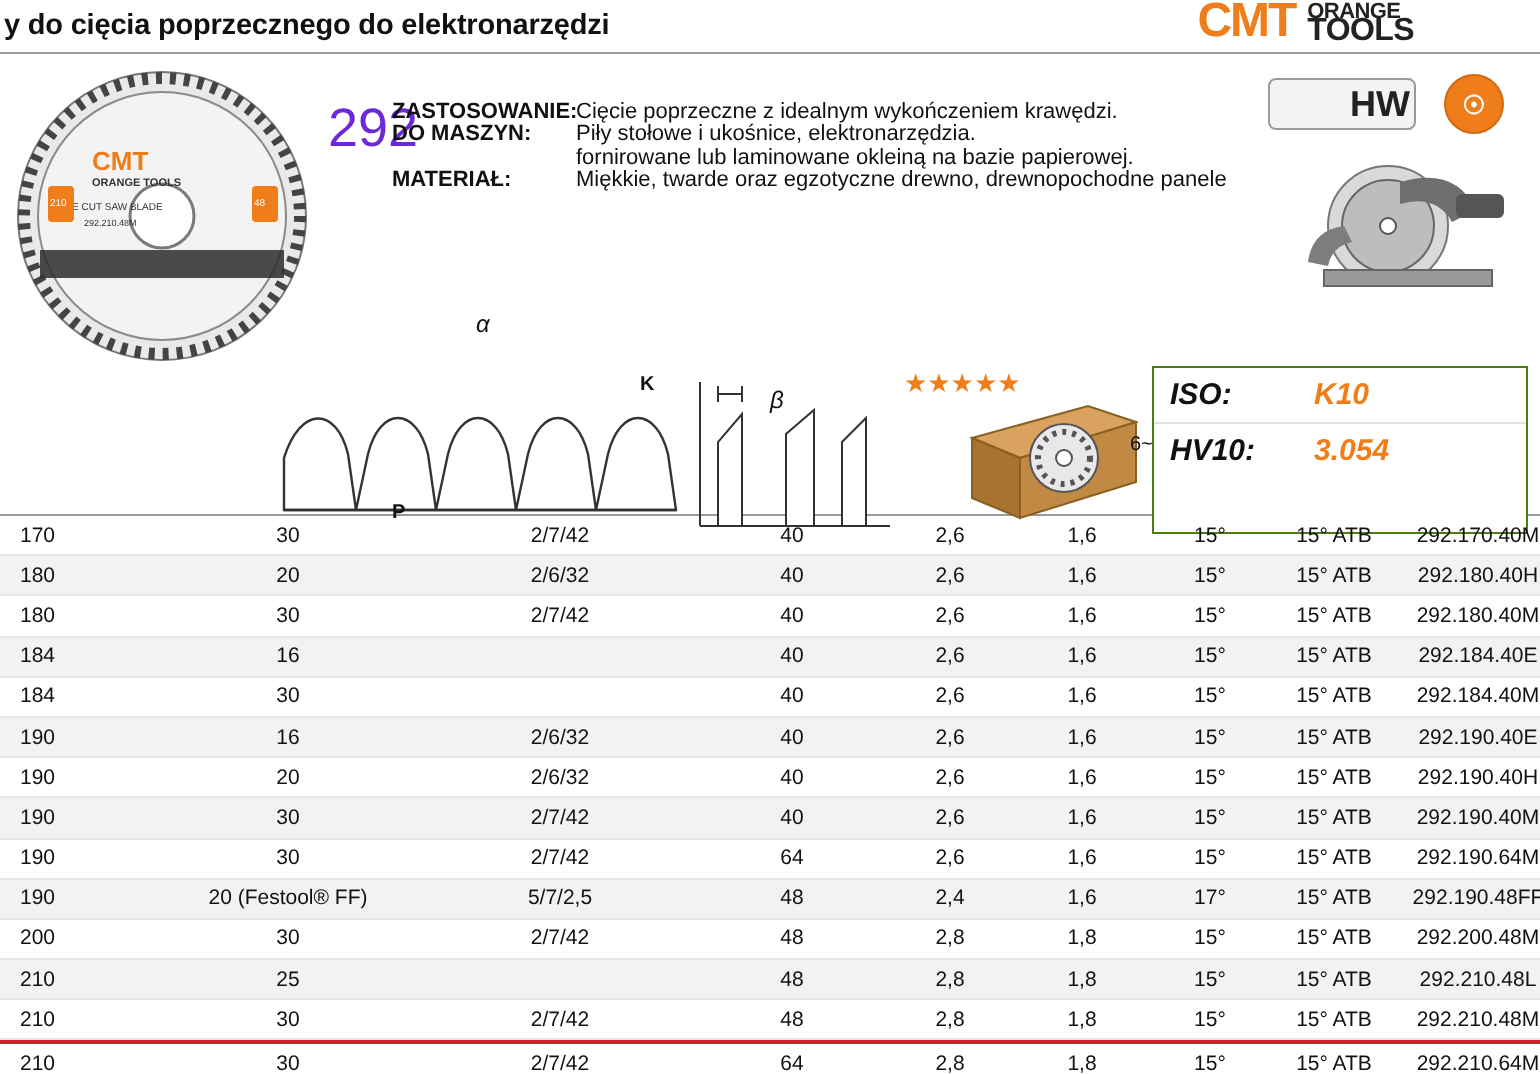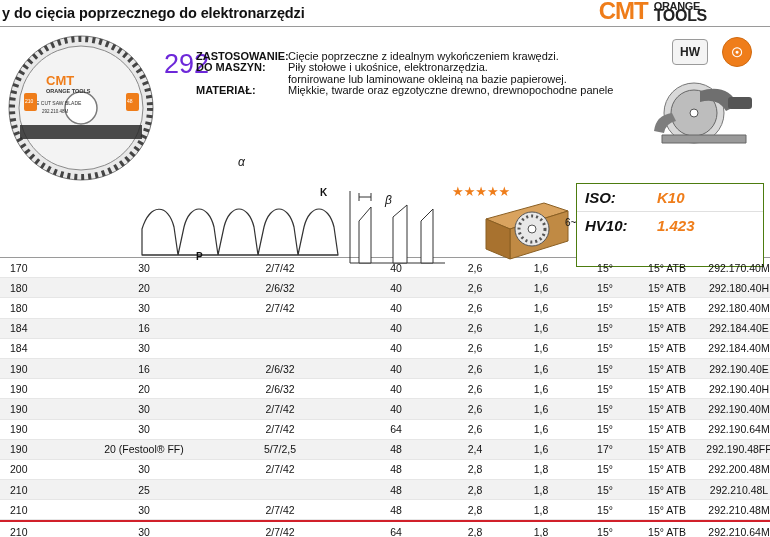--- a/index.html
+++ b/index.html
@@ -56,21 +56,21 @@
   }
   .specs .row{display:flex;}
   .specs .lab{width:92px;font-weight:bold;flex:none;}
   .specs .val{flex:1;}
 
   
   .hw-badge{
     position:absolute;right:62px;top:12px;
     width:34px;height:24px;border:1px solid #9a9a9a;border-radius:4px;
     background:#f4f4f4;display:flex;align-items:center;justify-content:center;
-    font-size:12px;font-weight:bold;color:#222;
+    font-size:18px;font-weight:bold;color:#222;padding-left:38px;
   }
   .circ-badge{
     position:absolute;right:18px;top:10px;
     width:28px;height:28px;border-radius:50%;
     background:#ef7d1a;border:1px solid #d06a10;
     display:flex;align-items:center;justify-content:center;
     color:#fff;font-size:13px;font-weight:bold;
   }
 
   
@@ -261,21 +261,21 @@
     <div class="kmark">K</div>
     <div class="pmark">P</div>
 
     <div class="props">
       <div class="prow">
         <div class="pname">ISO:</div>
         <div class="pval">K10</div>
       </div>
       <div class="prow">
         <div class="pname">HV10:</div>
-        <div class="pval">1.423</div>
+        <div class="pval">3.054</div>
       </div>
     </div>
   </div>
 
   <div class="table">
     <div class="trow">
       <div class="c c0">170</div>
       <div class="c c1">30</div>
       <div class="c c2">2/7/42</div>
       <div class="c c3">40</div>

